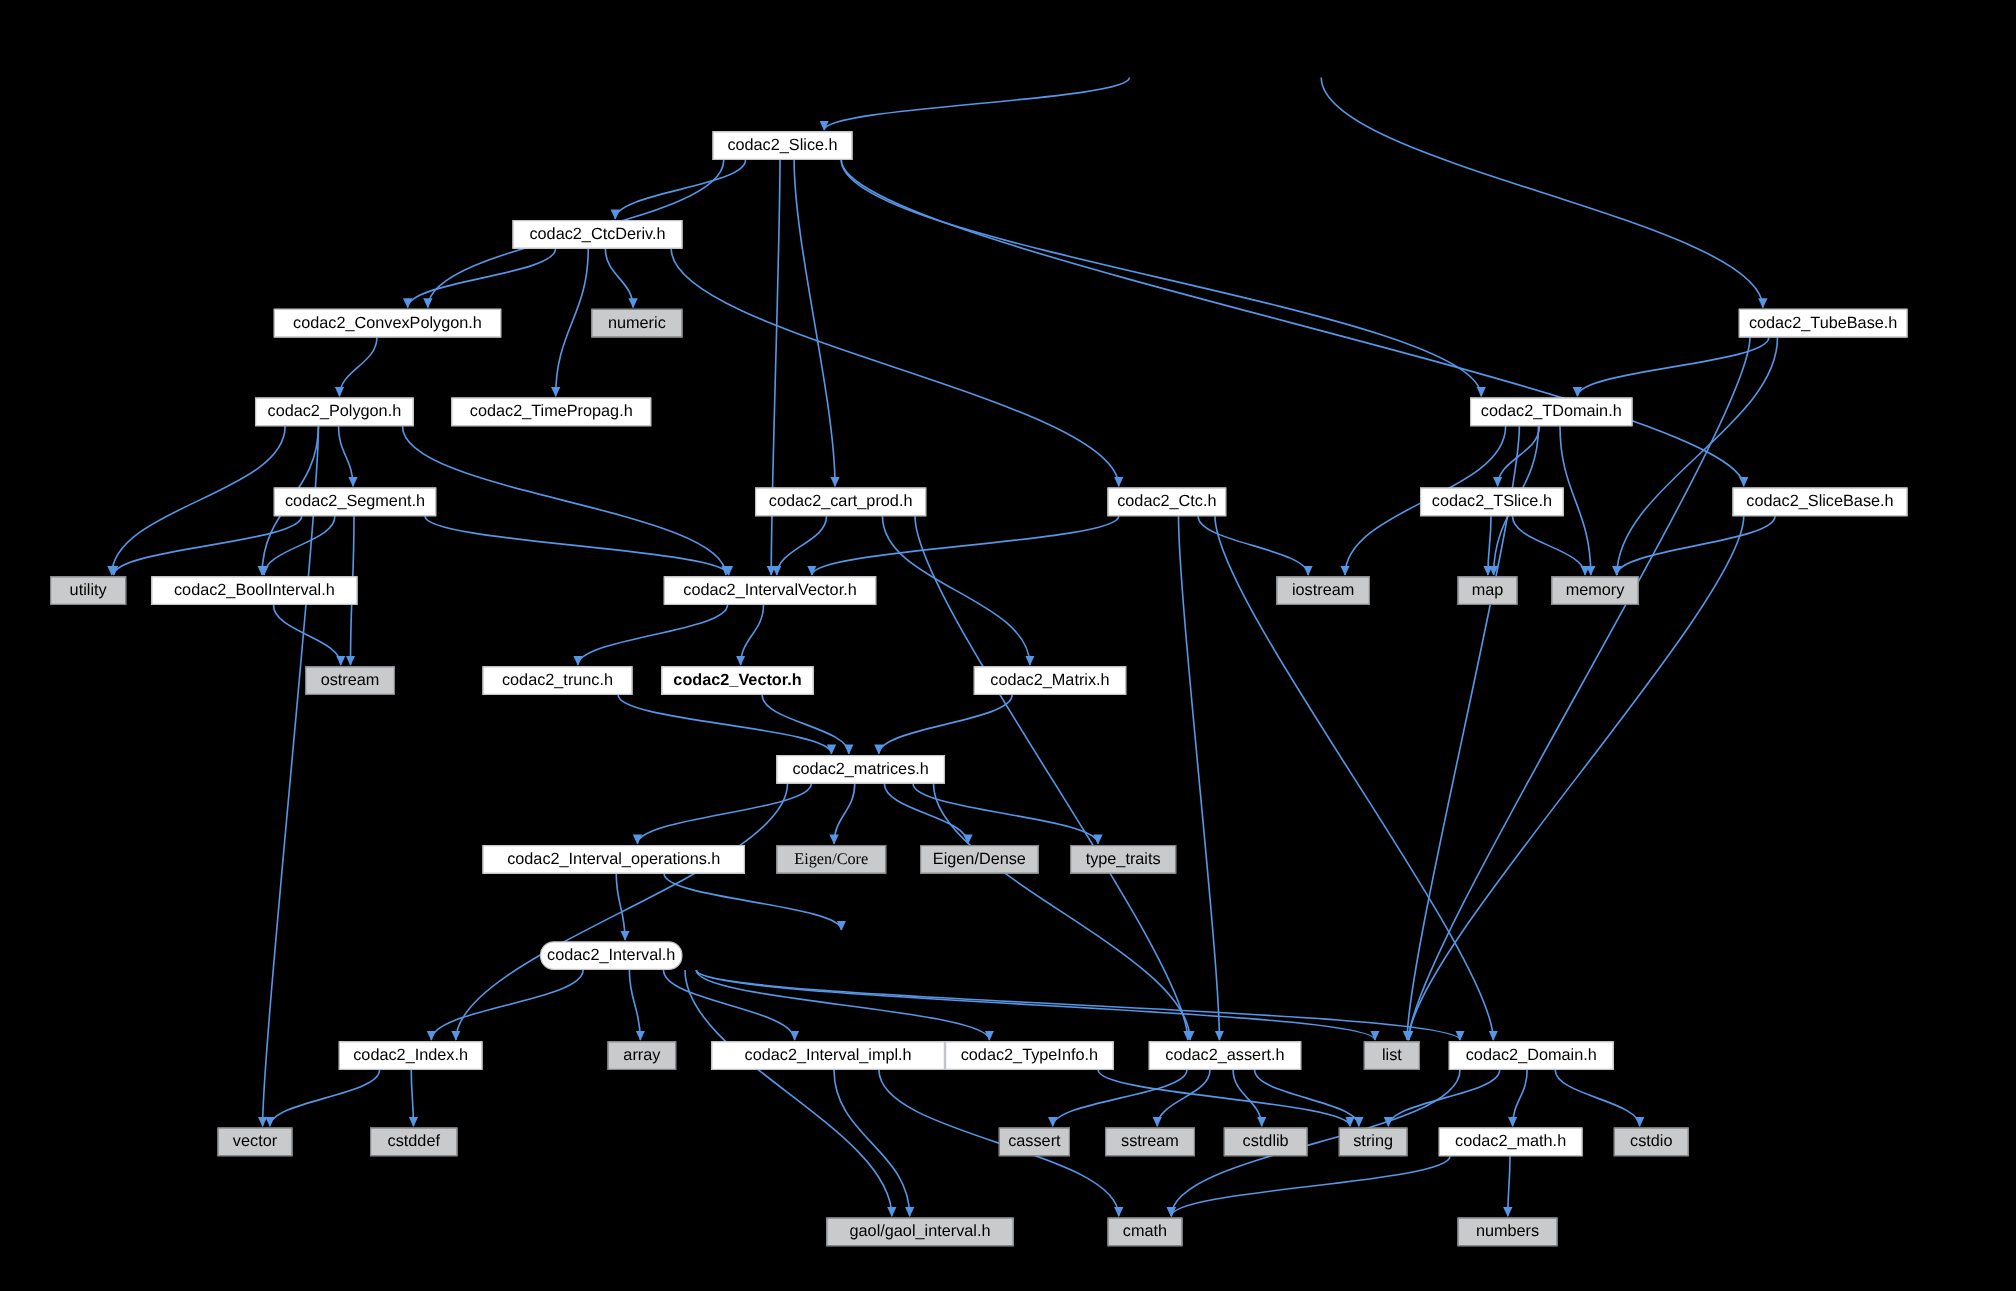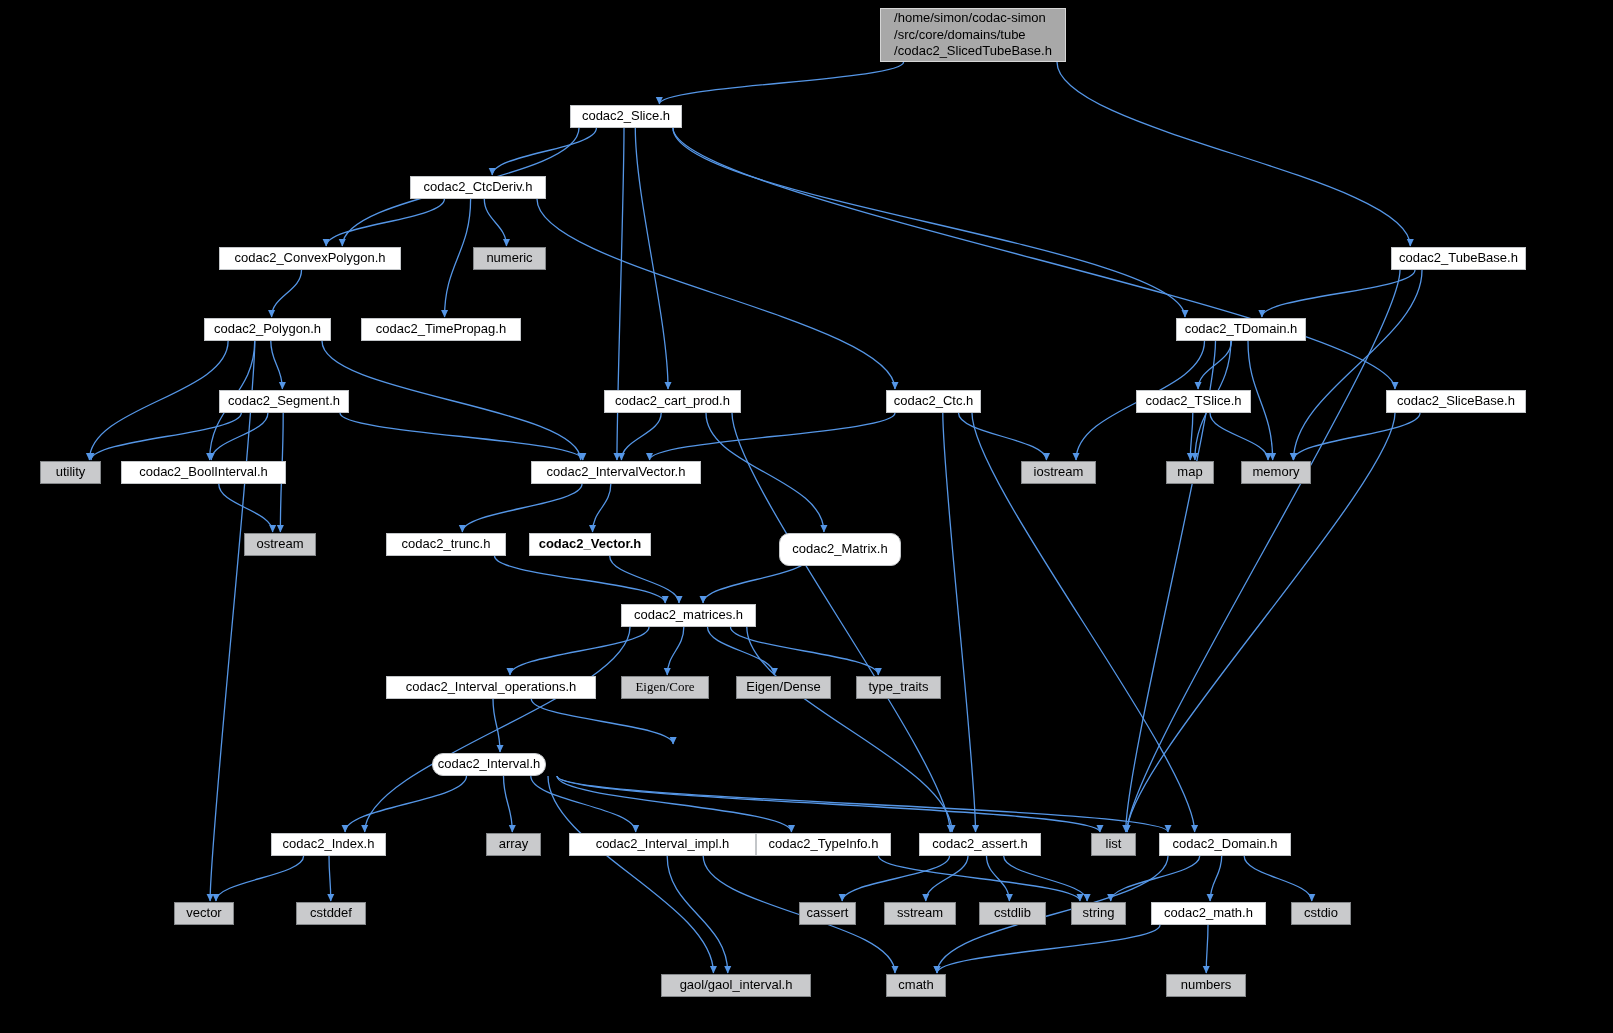--- a/index.html
+++ b/index.html
@@ -138,23 +138,20 @@
         <path d="M1003.7,856 C1003.7,876.25 1087.124,880.75 1087.124,901" class="edge" stroke="#5596e6" marker-end="url(#arrowhead)"></path>
         <path d="M1221.7,856 C1221.7,876.25 1210.084,880.75 1210.084,901" class="edge" stroke="#5596e6" marker-end="url(#arrowhead)"></path>
         <path d="M1199.7,856 C1199.7,876.25 1110.644,880.75 1110.644,901" class="edge" stroke="#5596e6" marker-end="url(#arrowhead)"></path>
         <path d="M1244.2,856 C1244.2,876.25 1311.784,880.75 1311.784,901" class="edge" stroke="#5596e6" marker-end="url(#arrowhead)"></path>
         <path d="M1168,856 C1168,908.65 937,920.35 937,973" class="edge" stroke="#5596e6" marker-end="url(#arrowhead)"></path>
         <path d="M1160,925 C1160,946.6 937,951.4 937,973" class="edge" stroke="#5596e6" marker-end="url(#arrowhead)"></path>
         <path d="M1208,925 C1208,946.6 1206.24,951.4 1206.24,973" class="edge" stroke="#5596e6" marker-end="url(#arrowhead)"></path>
       </g>
   </svg>
   <div id="node-layer">
-      <div class="node main" style="left: 880px; top: 8px; width: 186px; height: 54px;">/home/simon/codac-simon
-/src/core/domains/tube
-/codac2_SlicedTubeBase.h</div>
       <div class="node header" style="left: 570px; top: 105px; width: 112px; height: 23px;">codac2_Slice.h</div>
       <div class="node header" style="left: 410px; top: 176px; width: 136px; height: 23px;">codac2_CtcDeriv.h</div>
       <div class="node header" style="left: 219px; top: 247px; width: 182px; height: 23px;">codac2_ConvexPolygon.h</div>
       <div class="node system" style="left: 473px; top: 247px; width: 73px; height: 23px;">numeric</div>
       <div class="node header" style="left: 1391px; top: 247px; width: 135px; height: 23px;">codac2_TubeBase.h</div>
       <div class="node header" style="left: 204px; top: 318px; width: 127px; height: 23px;">codac2_Polygon.h</div>
       <div class="node header" style="left: 361px; top: 318px; width: 160px; height: 23px;">codac2_TimePropag.h</div>
       <div class="node header" style="left: 1176px; top: 318px; width: 130px; height: 23px;">codac2_TDomain.h</div>
       <div class="node header" style="left: 219px; top: 390px; width: 130px; height: 23px;">codac2_Segment.h</div>
       <div class="node header" style="left: 604px; top: 390px; width: 137px; height: 23px;">codac2_cart_prod.h</div>
@@ -163,21 +160,21 @@
       <div class="node header" style="left: 1386px; top: 390px; width: 140px; height: 23px;">codac2_SliceBase.h</div>
       <div class="node system" style="left: 40px; top: 461px; width: 61px; height: 23px;">utility</div>
       <div class="node header" style="left: 121px; top: 461px; width: 165px; height: 23px;">codac2_BoolInterval.h</div>
       <div class="node header" style="left: 531px; top: 461px; width: 170px; height: 23px;">codac2_IntervalVector.h</div>
       <div class="node system" style="left: 1021px; top: 461px; width: 75px; height: 23px;">iostream</div>
       <div class="node system" style="left: 1166px; top: 461px; width: 48px; height: 23px;">map</div>
       <div class="node system" style="left: 1241px; top: 461px; width: 70px; height: 23px;">memory</div>
       <div class="node system" style="left: 244px; top: 533px; width: 72px; height: 23px; text-align: right;">ostream</div>
       <div class="node header" style="left: 386px; top: 533px; width: 120px; height: 23px;">codac2_trunc.h</div>
       <div class="node header" style="left: 529px; top: 533px; width: 122px; height: 23px; font-weight: bold;">codac2_Vector.h</div>
-      <div class="node header" style="left: 779px; top: 533px; width: 122px; height: 33px; border-radius: 10px;">codac2_Matrix.h</div>
+      <div class="node header" style="left: 779px; top: 533px; width: 122px; height: 23px;">codac2_Matrix.h</div>
       <div class="node header" style="left: 621px; top: 604px; width: 135px; height: 23px;">codac2_matrices.h</div>
       <div class="node header" style="left: 386px; top: 676px; width: 210px; height: 23px;">codac2_Interval_operations.h</div>
       <div class="node system" style="left: 621px; top: 676px; width: 88px; height: 23px; font-family: Liberation Serif, serif;">Eigen/Core</div>
       <div class="node system" style="left: 736px; top: 676px; width: 95px; height: 23px;">Eigen/Dense</div>
       <div class="node system" style="left: 856px; top: 676px; width: 85px; height: 23px;">type_traits</div>
       <div class="node header" style="left: 432px; top: 753px; width: 114px; height: 23px; border-radius: 11px;">codac2_Interval.h</div>
       <div class="node header" style="left: 271px; top: 833px; width: 115px; height: 23px;">codac2_Index.h</div>
       <div class="node system" style="left: 486px; top: 833px; width: 55px; height: 23px;">array</div>
       <div class="node header" style="left: 569px; top: 833px; width: 187px; height: 23px;">codac2_Interval_impl.h</div>
       <div class="node header" style="left: 756px; top: 833px; width: 135px; height: 23px;">codac2_TypeInfo.h</div>

